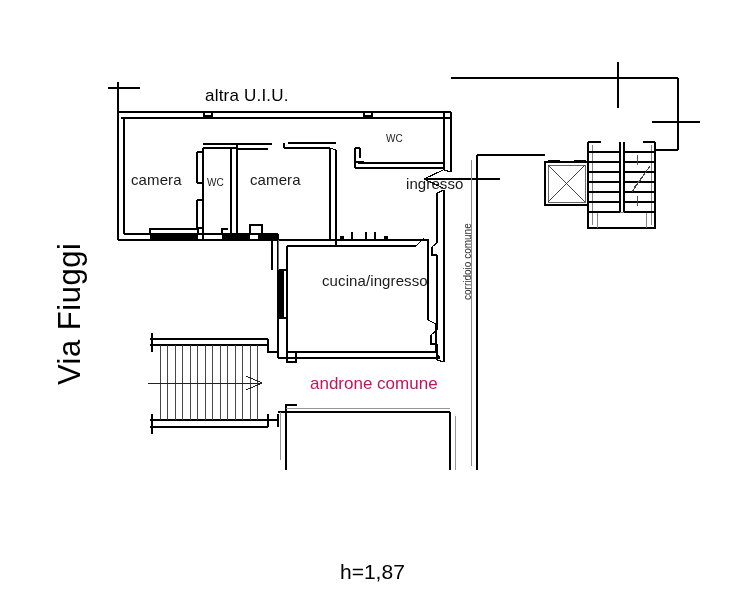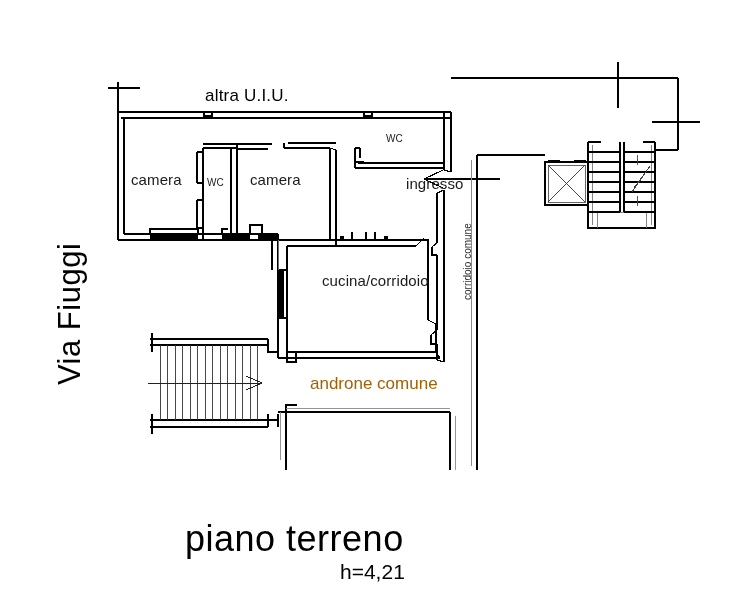--- a/index.html
+++ b/index.html
@@ -41,21 +41,21 @@
   .lbl-small {
     font-size: 10px;
   }
   .lbl-altra {
     font-size: 17px;
     letter-spacing: 0.2px;
     color: #000;
   }
   .lbl-androne {
     font-size: 17px;
-    color: #a16207;
+    color: #be185d;
   }
   .lbl-street {
     font-size: 31px;
     color: #000;
     transform-origin: 0 0;
     transform: rotate(-90deg);
     letter-spacing: 0.5px;
   }
   .lbl-corridoio {
     font-size: 10px;
@@ -349,25 +349,24 @@
   <div class="lbl lbl-room" style="left:131px; top:171px;">camera</div>
 
   <div class="lbl lbl-small" style="left:207px; top:177px;">WC</div>
 
   <div class="lbl lbl-room" style="left:250px; top:171px;">camera</div>
 
   <div class="lbl lbl-small" style="left:386px; top:133px;">WC</div>
 
   <div class="lbl lbl-room" style="left:362px; top:175px;margin-left:44px;">ingresso</div>
 
-  <div class="lbl lbl-room" style="left:322px; top:272px;">cucina/corridoio</div>
+  <div class="lbl lbl-room" style="left:322px; top:272px;">cucina/ingresso</div>
 
   <div class="lbl lbl-corridoio" style="left:462px; top:300px;">corridoio comune</div>
 
   <div class="lbl lbl-androne" style="left:310px; top:374px;">androne comune</div>
 
   <div class="lbl lbl-street" style="left:52px; top:385px;">Via Fiuggi</div>
 
-  <div class="title-main" style="left:185px; top:518px;">piano terreno</div>
-
-  <div class="title-sub" style="left:340px; top:560px;">h=4,21</div>
+
+  <div class="title-sub" style="left:340px; top:560px;">h=1,87</div>
 
 </div>
 
 </body></html>

